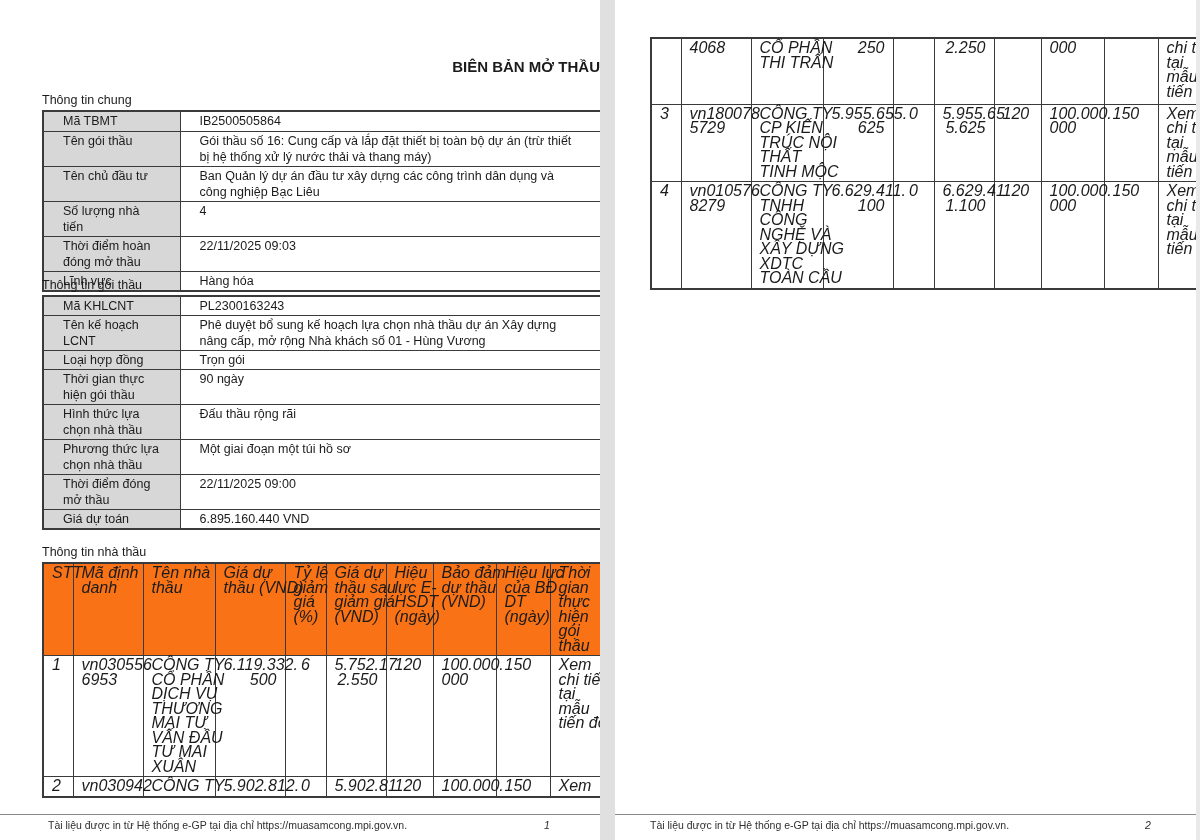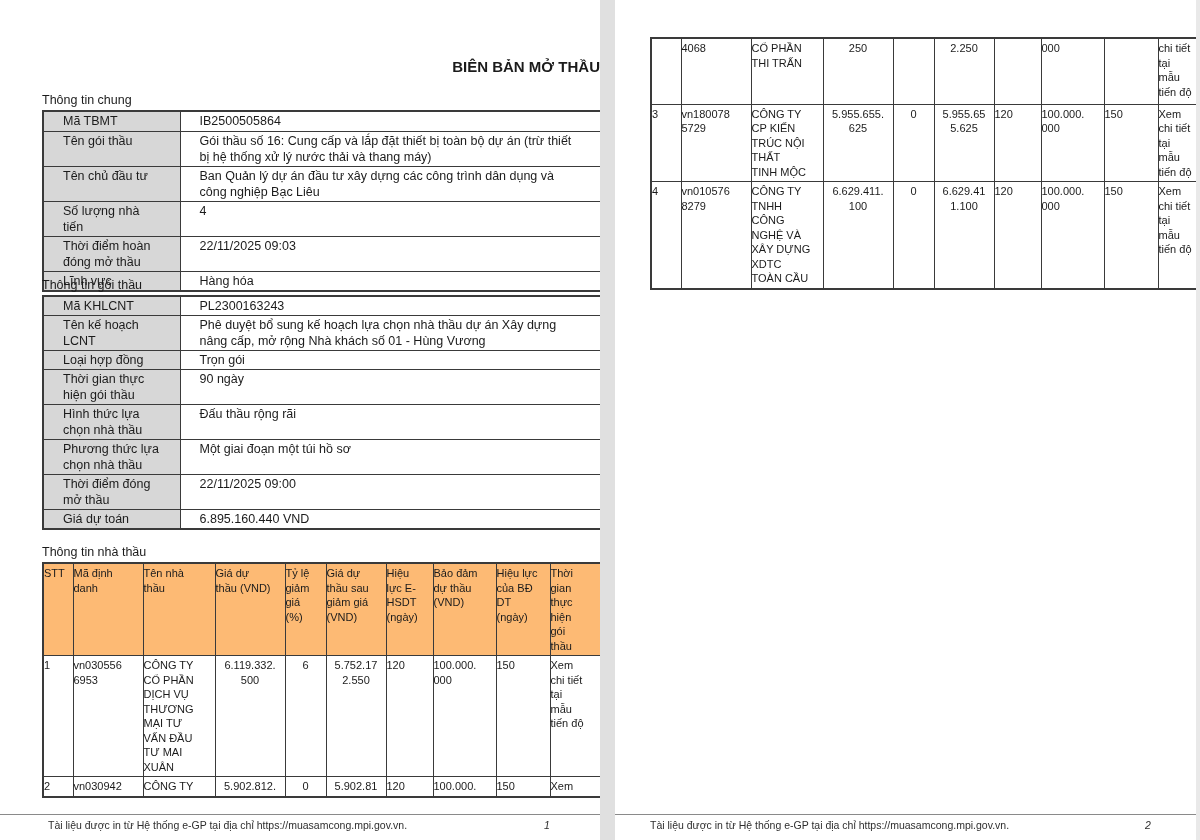--- a/index.html
+++ b/index.html
@@ -19,25 +19,25 @@
   .section-heading { position:absolute; left:42px; font-size:12.5px; }
 
   table.info { position:absolute; left:42px; width:559px; border-collapse:collapse;
                table-layout:fixed; border:2px solid #3a3a3a; }
   table.info td { border:1.5px solid #3a3a3a; font-size:12.5px; line-height:16px;
                   padding:1px 19px; vertical-align:top; }
   table.info td.lbl { background:#d7d7d7; }
 
   table.bid { position:absolute; width:559px; border-collapse:collapse;
               table-layout:fixed; border:2px solid #3a3a3a; }
-  table.bid th, table.bid td { border:1.5px solid #3a3a3a; font-size:11px;
-      line-height:14.5px; padding:2px 0; vertical-align:top; text-align:left;
-      font-weight:normal; white-space:pre; }
-  table.bid th { background:#fdba74; }
-  table.bid .num { text-align:center; }
+  table.bid th, table.bid td { border:1.5px solid #3a3a3a; font-size:16px;
+      line-height:14.5px; padding:2px 8px; vertical-align:top; text-align:left;
+      font-weight:normal; white-space:pre;font-style:italic; }
+  table.bid th { background:#f97316; }
+  table.bid .num { text-align:right; }
   table.bid .ctr { text-align:center; }
 
   .footer-rule { position:absolute; top:814px; border-top:1px solid #8a8a8a; }
   #page1 .footer-rule { left:0; width:600px; }
   #page2 .footer-rule { left:0; width:585px; }
   .footer-note { position:absolute; top:819px; font-size:10.5px; color:#2e2e2e; }
   .page-num   { position:absolute; top:819px; font-size:10.5px; font-style:italic; color:#2e2e2e; }
 </style>
 </head>
 <body>

